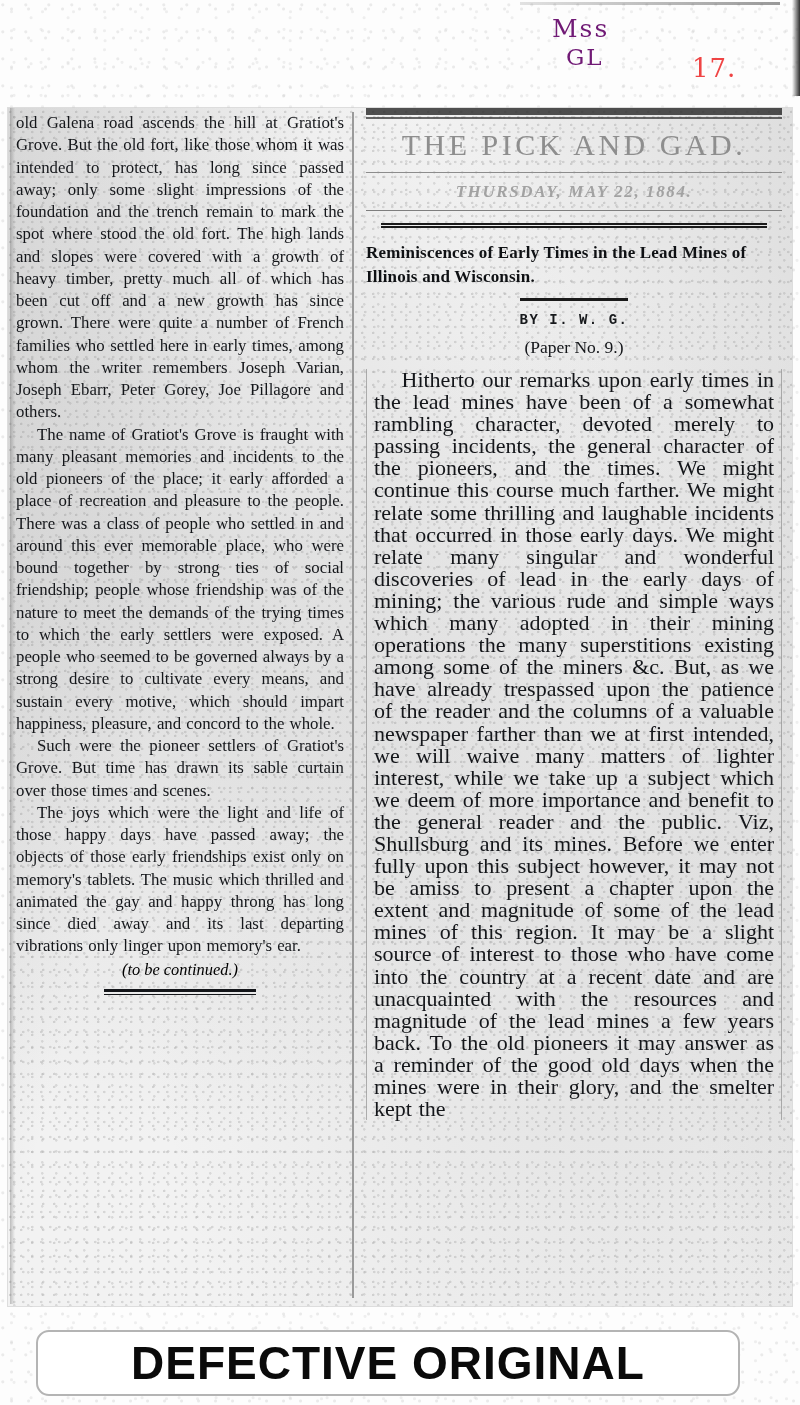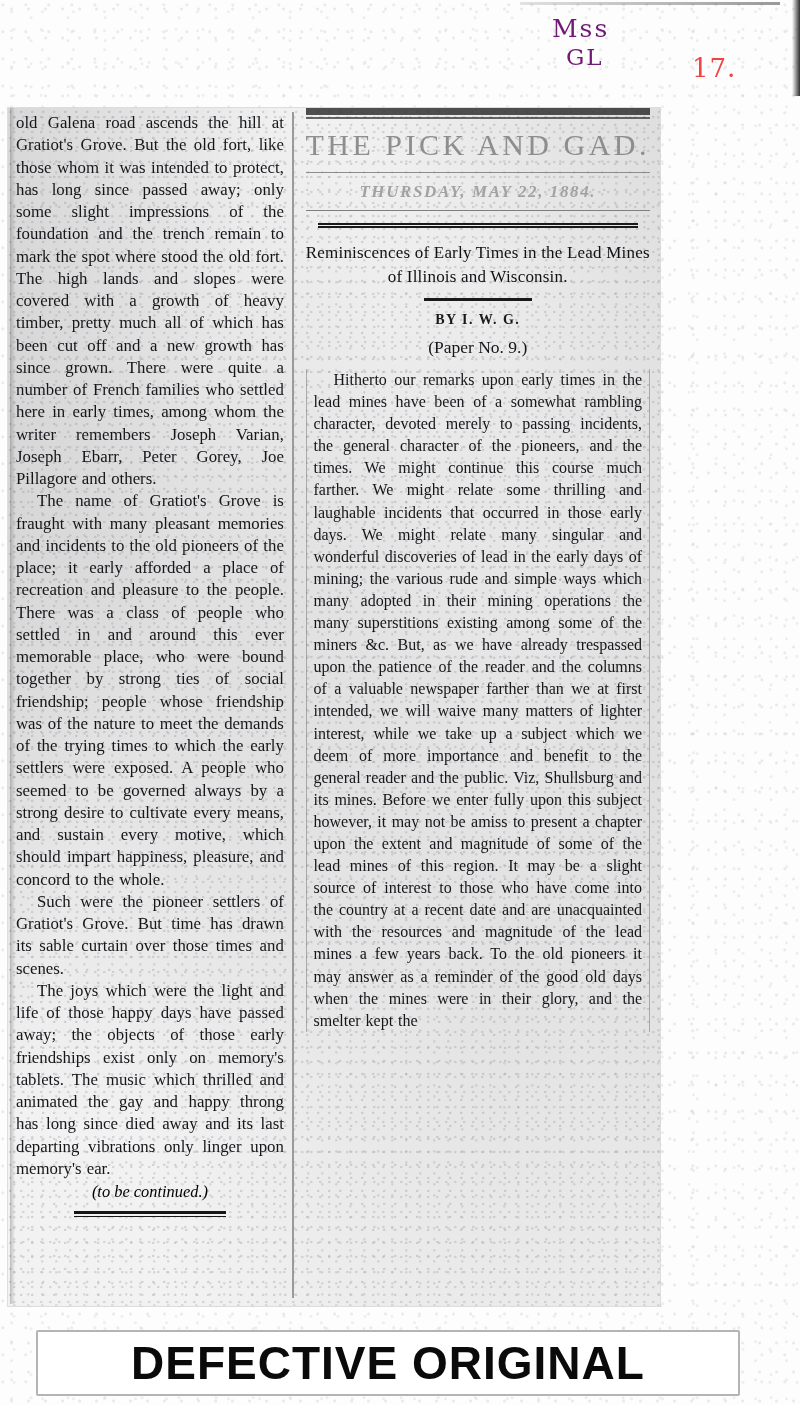--- a/index.html
+++ b/index.html
@@ -73,21 +73,21 @@
     left: 520px; top: 2px;
     width: 260px; height: 3px;
     background: linear-gradient(to right, rgba(70,70,70,.15), rgba(70,70,70,.55));
   }
 
   
   #clipping {
     position: absolute;
     left: 8px;
     top: 108px;
-    width: 652px;
+    width: 784px;
     height: 1198px;
     background: #f2f2f2;
     display: flex;
     box-shadow: 0 0 0 1px rgba(190,190,190,.5);
   }
   #clipping::before {
     
     content: "";
     position: absolute;
     inset: 0;
@@ -128,21 +128,21 @@
     z-index: 2;
   }
   #column-right {
     width: 438px;
     padding: 0 10px 0 12px;
   }
 
   
   .body-text {
     font-family: "Liberation Serif", serif;
-    font-size: 16px;
+    font-size: 22px;
     line-height: 22.1px;
     color: #14161a;
     text-align: justify;
     text-indent: 1.25em;
     margin: 0;
     word-spacing: .06em;
   }
   #column-left .body-text { font-size: 16.8px; line-height: 22.25px; }
   .body-text.no-indent { text-indent: 0; }
   .continued-line {
@@ -215,36 +215,36 @@
     background: #1a1a1a;
   }
   #headline-rule-top-2 {
     width: 93%;
     margin: 0 auto 13px auto;
     height: 2px;
     background: #1a1a1a;
   }
   #article-headline {
     font-family: "Liberation Serif", serif;
-    font-weight: normal;
+    font-weight: bold;
     font-size: 17px;
     line-height: 24px;
-    text-align: center;
+    text-align: left;
     color: #0f1114;
     margin: 12px 0 9px 0;
     letter-spacing: .2px;
   }
   #headline-rule-bottom {
     width: 108px;
     margin: 0 auto 11px auto;
     height: 3px;
     background: #1a1a1a;
   }
   #byline {
-    font-family: Liberation Serif, serif;
+    font-family: Liberation Mono, monospace;
     font-weight: bold;
     font-size: 14px;
     letter-spacing: 1.5px;
     text-align: center;
     color: #17191c;
     margin: 0 0 9px 0;
   }
   #paper-number {
     font-family: "Liberation Serif", serif;
     font-size: 17.5px;
@@ -262,21 +262,21 @@
   }
 
   
   #defective-banner {
     position: absolute;
     left: 36px;
     top: 1330px;
     width: 700px;
     height: 62px;
     border: 2px solid #b4b4b4;
-    border-radius: 2px;
+    border-radius: 13px;
     background: #ffffff;
     display: flex;
     align-items: center;
     justify-content: center;
   }
   #defective-banner-text {
     font-family: "Liberation Sans", sans-serif;
     font-weight: bold;
     font-size: 46px;
     letter-spacing: 1px;

